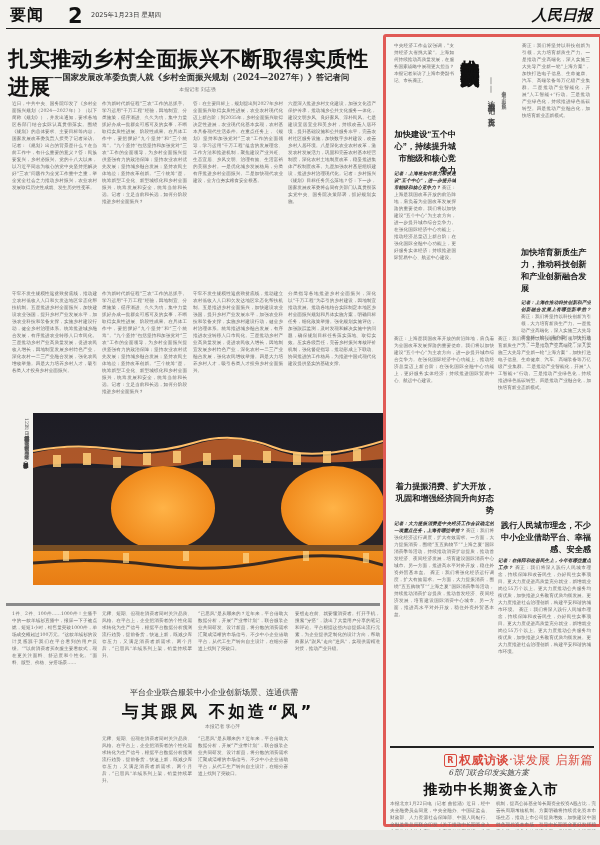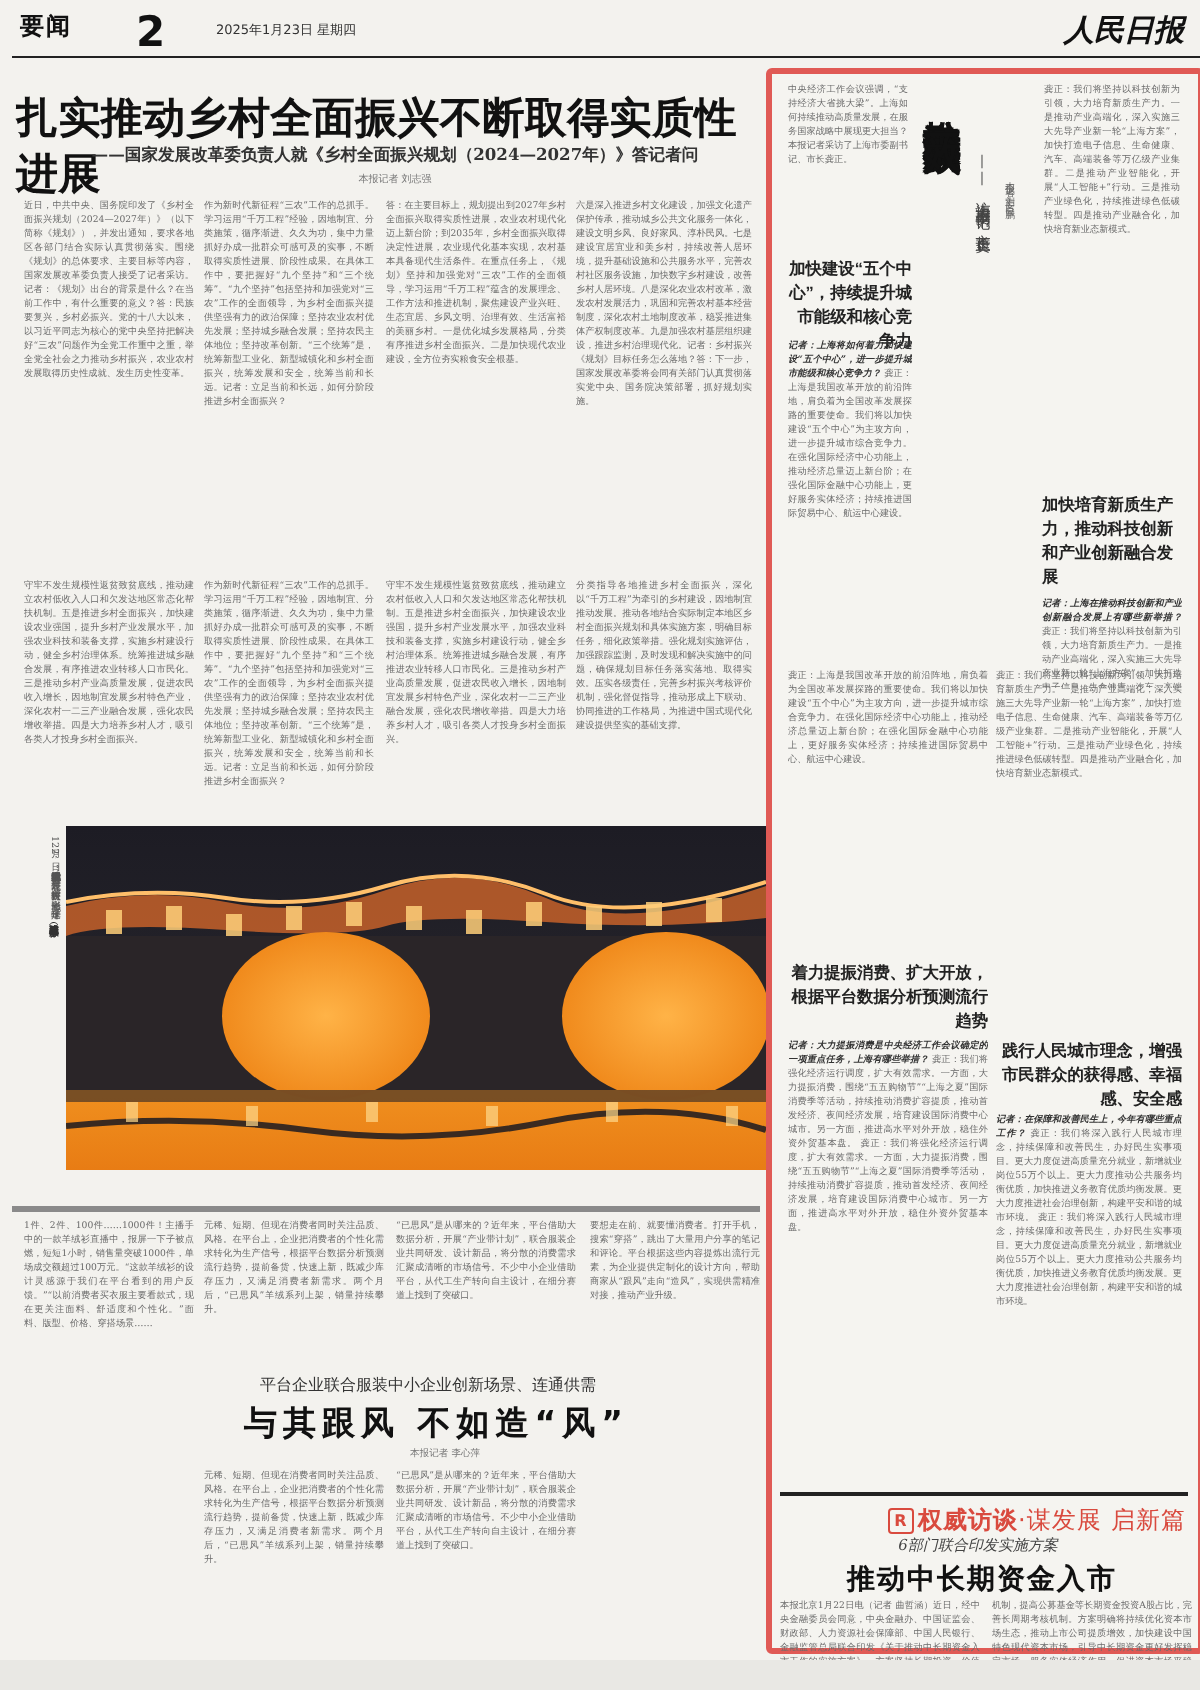--- a/index.html
+++ b/index.html
@@ -2,23 +2,23 @@
 <html><head>
 <meta charset="utf-8">
 <style>
   html, body { margin: 0; padding: 0; }
   body {
     width: 600px; height: 845px; overflow: hidden; position: relative;
     background: #f3f2ee; font-family: "DejaVu Serif", serif; color: #222;
   }
   .abs { position: absolute; }
   .masthead-rule { left: 6px; top: 28px; width: 594px; height: 1px; background: #222; }
-  .section-title { left: 10px; top: 5px; font-family: "DejaVu Sans", sans-serif; font-weight: bold; font-size: 12px; letter-spacing: 1px; color: #111; }
+  .section-title { left: 10px; top: 5px; font-family: "DejaVu Sans", sans-serif; font-weight: bold; font-size: 16px; letter-spacing: 1px; color: #111; }
   .page-num { left: 68px; top: 4px; font-family: "DejaVu Sans", sans-serif; font-size: 21px; font-weight: bold; color: #111; }
-  .date { left: 108px; top: 11px; font-family: "DejaVu Sans", sans-serif; font-size: 6.5px; color: #333; }
+  .date { left: 91px; top: 11px; font-family: "DejaVu Sans", sans-serif; font-size: 6.5px; color: #333; }
   .logo { right: 8px; top: 6px; font-family: "DejaVu Serif", serif; font-style: italic; font-size: 15px; font-weight: bold; color: #111; }
   .headline { left: 8px; top: 45px; width: 380px; font-family: "DejaVu Sans", sans-serif; font-weight: bold; font-size: 21px; letter-spacing: 0.2px; color: #111; text-align: left; }
   .subhead { left: 10px; top: 72px; width: 375px; font-size: 8.3px; font-weight: bold; color: #333; text-align: center; }
   .byline { left: 10px; top: 86px; width: 375px; font-size: 5px; color: #777; text-align: center; }
   .text-col { font-size: 4.6px; line-height: 7px; color: #6b6b6b; overflow: hidden; text-align: justify; word-break: break-all; }
   .qa-q { color: #333; font-weight: bold; font-style: italic; }
   .gray-bar { background: #8a8a8a; height: 3px; }
   .photo { left: 33px; top: 413px; width: 350px; height: 172px; overflow: hidden; background: #1f1d22; }
   .caption-vert { writing-mode: vertical-rl; font-size: 4.8px; line-height: 6.5px; color: #555; }
   .red-box { left: 383px; top: 34px; width: 213px; height: 787px; border: 3px solid #e05a55; border-radius: 3px; background: #f5f4f0; }
@@ -139,28 +139,28 @@
 
   <div class="abs box-sub" style="left:135px;top:210px;width:70px;">加快培育新质生产力，推动科技创新和产业创新融合发展</div>
   <div class="abs text-col" style="left:135px;top:262px;width:70px;height:45px;">
     <span class="qa-q">记者：上海在推动科技创新和产业创新融合发展上有哪些新举措？</span>
     <span>龚正：我们将坚持以科技创新为引领，大力培育新质生产力。一是推动产业高端化，深入实施三大先导产业新一轮“上海方案”，加快打造电子信息、生命健康、汽车、高端装备等万亿级产业集群。二是推动产业智能化，开展“人工智能+”行动。三是推动产业绿色化，持续推进绿色低碳转型。四是推动产业融合化，加快培育新业态新模式。</span>
   </div>
 
   <div class="abs text-col" style="left:8px;top:298px;width:100px;height:143px;">龚正：上海是我国改革开放的前沿阵地，肩负着为全国改革发展探路的重要使命。我们将以加快建设“五个中心”为主攻方向，进一步提升城市综合竞争力。在强化国际经济中心功能上，推动经济总量迈上新台阶；在强化国际金融中心功能上，更好服务实体经济；持续推进国际贸易中心、航运中心建设。</div>
   <div class="abs text-col" style="left:112px;top:298px;width:93px;height:170px;">龚正：我们将坚持以科技创新为引领，大力培育新质生产力。一是推动产业高端化，深入实施三大先导产业新一轮“上海方案”，加快打造电子信息、生命健康、汽车、高端装备等万亿级产业集群。二是推动产业智能化，开展“人工智能+”行动。三是推动产业绿色化，持续推进绿色低碳转型。四是推动产业融合化，加快培育新业态新模式。</div>
 
-  <div class="abs box-sub" style="left:8px;top:444px;width:100px;text-align:right;">着力提振消费、扩大开放，根据平台数据分析预测流行趋势</div>
+  <div class="abs box-sub" style="left:8px;top:444px;width:100px;text-align:right;">着力提振消费、扩大开放，巩固和增强经济回升向好态势</div>
   <div class="abs text-col" style="left:8px;top:483px;width:100px;height:250px;">
     <span class="qa-q">记者：大力提振消费是中央经济工作会议确定的一项重点任务，上海有哪些举措？</span>
     <span>龚正：我们将强化经济运行调度，扩大有效需求。一方面，大力提振消费，围绕“五五购物节”“上海之夏”国际消费季等活动，持续推动消费扩容提质，推动首发经济、夜间经济发展，培育建设国际消费中心城市。另一方面，推进高水平对外开放，稳住外资外贸基本盘。</span>
     <span>龚正：我们将强化经济运行调度，扩大有效需求。一方面，大力提振消费，围绕“五五购物节”“上海之夏”国际消费季等活动，持续推动消费扩容提质，推动首发经济、夜间经济发展，培育建设国际消费中心城市。另一方面，推进高水平对外开放，稳住外资外贸基本盘。</span>
   </div>
 
-  <div class="abs box-sub" style="left:112px;top:483px;width:93px;text-align:right;">践行人民城市理念，增强市民群众的获得感、幸福感、安全感</div>
+  <div class="abs box-sub" style="left:112px;top:483px;width:93px;text-align:right;">践行人民城市理念，不少中小企业借助平台、幸福感、安全感</div>
   <div class="abs text-col" style="left:112px;top:520px;width:93px;height:213px;">
     <span class="qa-q">记者：在保障和改善民生上，今年有哪些重点工作？</span>
     <span>龚正：我们将深入践行人民城市理念，持续保障和改善民生，办好民生实事项目。更大力度促进高质量充分就业，新增就业岗位55万个以上。更大力度推动公共服务均衡优质，加快推进义务教育优质均衡发展。更大力度推进社会治理创新，构建平安和谐的城市环境。</span>
     <span>龚正：我们将深入践行人民城市理念，持续保障和改善民生，办好民生实事项目。更大力度促进高质量充分就业，新增就业岗位55万个以上。更大力度推动公共服务均衡优质，加快推进义务教育优质均衡发展。更大力度推进社会治理创新，构建平安和谐的城市环境。</span>
   </div>
 
   <div class="abs box-footer" style="left:0;top:715px;width:213px;text-align:center;">
     <span class="r-icon">R</span><span>权威访谈</span><span class="light">·</span><span class="light">谋发展</span>&nbsp;<span class="light">启新篇</span>
   </div>
 </div>

